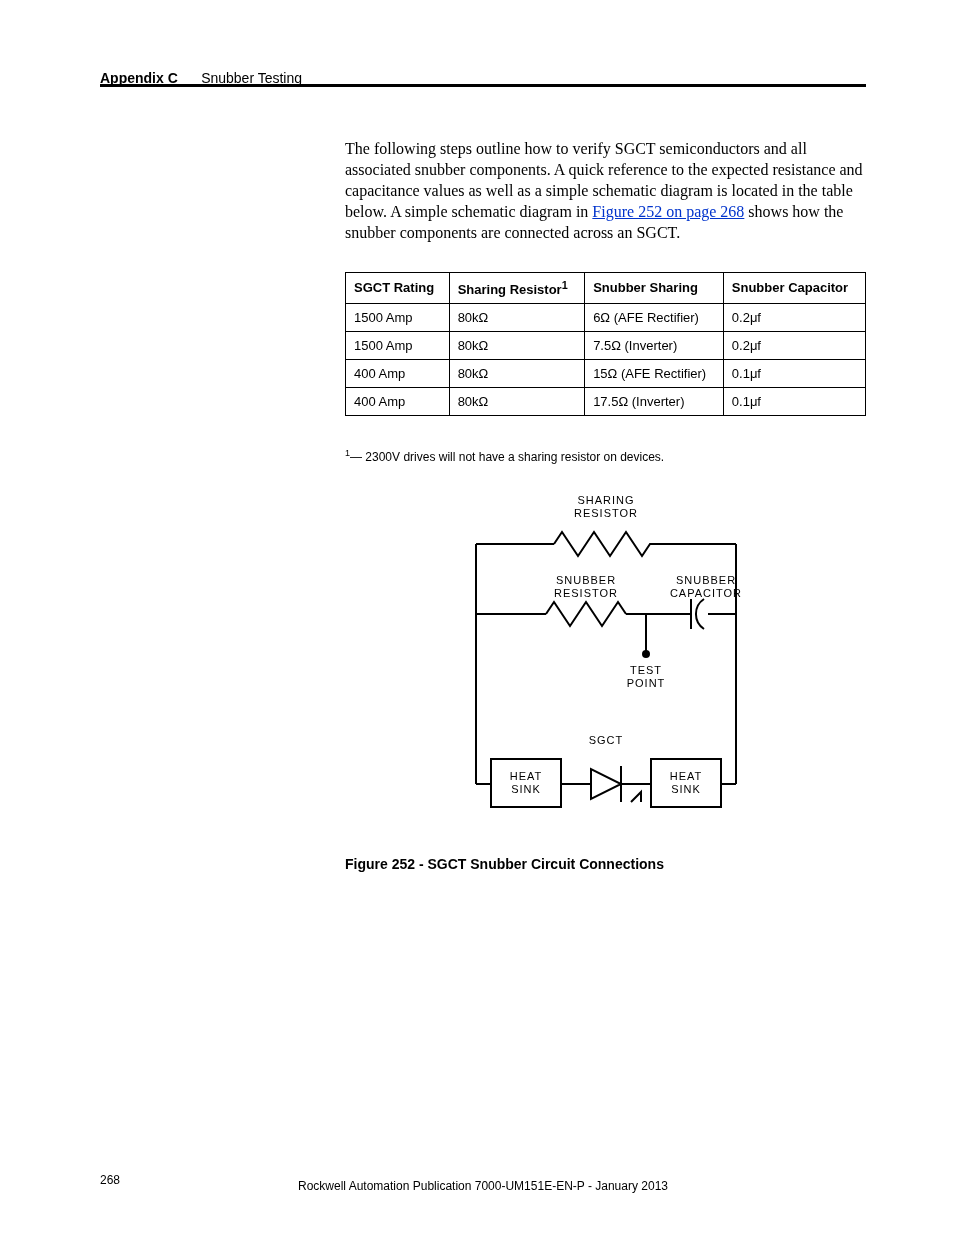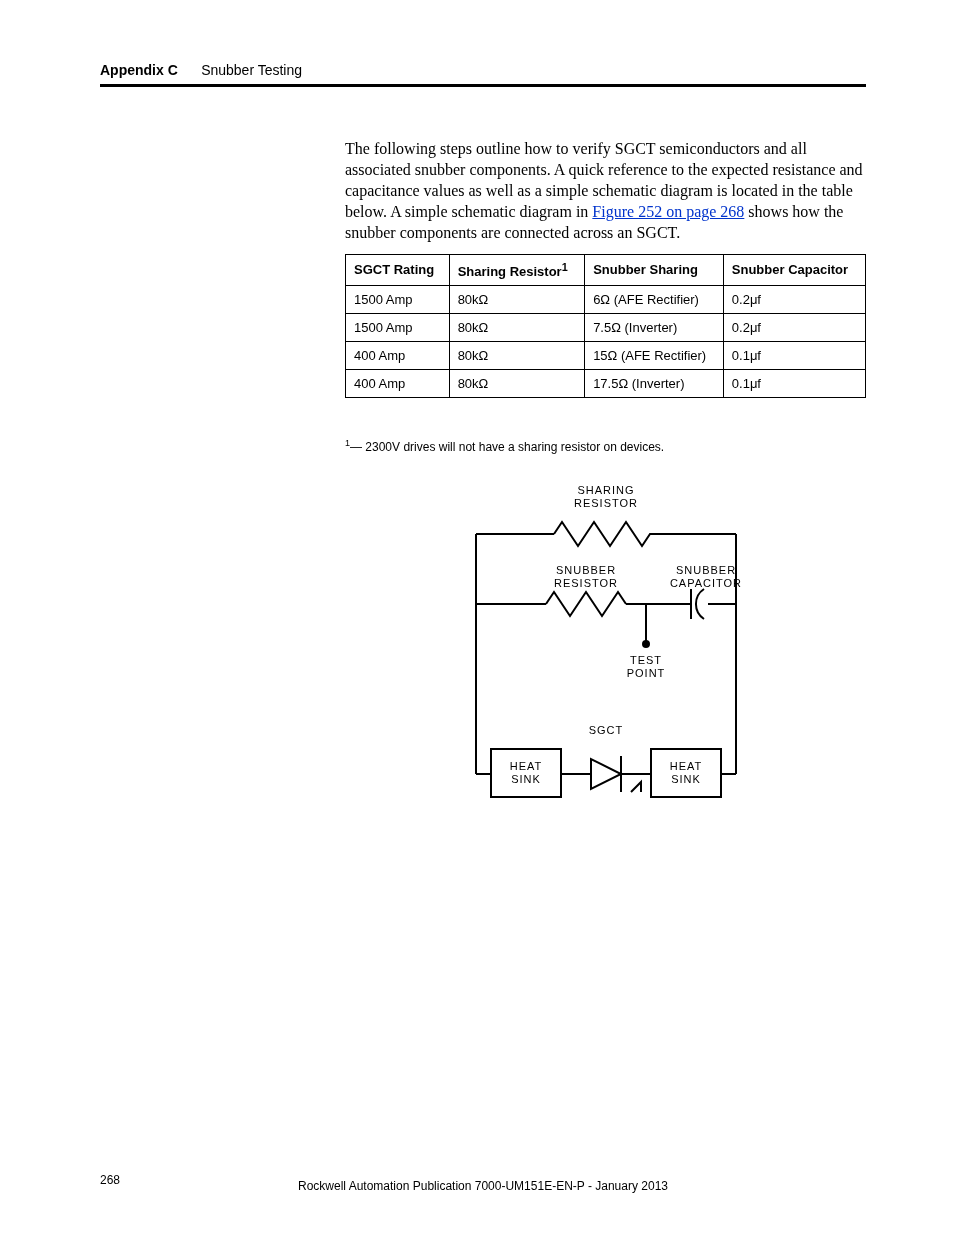--- a/index.html
+++ b/index.html
@@ -8,21 +8,21 @@
     padding: 0;
     width: 954px;
     height: 1235px;
     background: #fff;
     font-family: "Times New Roman", Times, serif;
     color: #000;
     position: relative;
   }
   .header {
     position: absolute;
-    top: 62px;
+    top: 70px;
     left: 100px;
     right: 88px;
     font-family: Arial, Helvetica, sans-serif;
     font-size: 14px;
   }
   .header .ap {
     font-weight: bold;
   }
   .header-rule {
     position: absolute;
@@ -50,35 +50,35 @@
   }
   .body a {
     color: #0033cc;
     text-decoration: underline;
   }
   table.data {
     border-collapse: collapse;
     width: 100%;
     font-family: Arial, Helvetica, sans-serif;
     font-size: 13px;
-    margin-top: 10px;
+    margin-top: 28px;
   }
   table.data th, table.data td {
     border: 1px solid #000;
     padding: 6px 8px;
     text-align: left;
     vertical-align: middle;
   }
   table.data th {
     font-weight: bold;
   }
   .footnote {
     font-family: Arial, Helvetica, sans-serif;
     font-size: 12px;
-    margin-top: 40px;
+    margin-top: 32px;
   }
   .footnote sup { font-size: 9px; }
   .figure {
     margin-top: 20px;
     text-align: center;
   }
   .figure svg {
     display: inline-block;
   }
   .figtitle {
@@ -227,19 +227,20 @@
 
         <text x="170" y="260">SGCT</text>
 
         <text x="90" y="296">HEAT</text>
         <text x="90" y="309">SINK</text>
 
         <text x="250" y="296">HEAT</text>
         <text x="250" y="309">SINK</text>
       </g>
     </svg>
+    <div class="figtitle">Figure 252 - SGCT Snubber Circuit Connections</div>
   </div>
 </div>
 
 <div class="footer">
   <span class="pn">268</span>
   <span class="pub">Rockwell Automation Publication 7000-UM151E-EN-P - January 2013</span>
 </div>
 
 </body></html>

